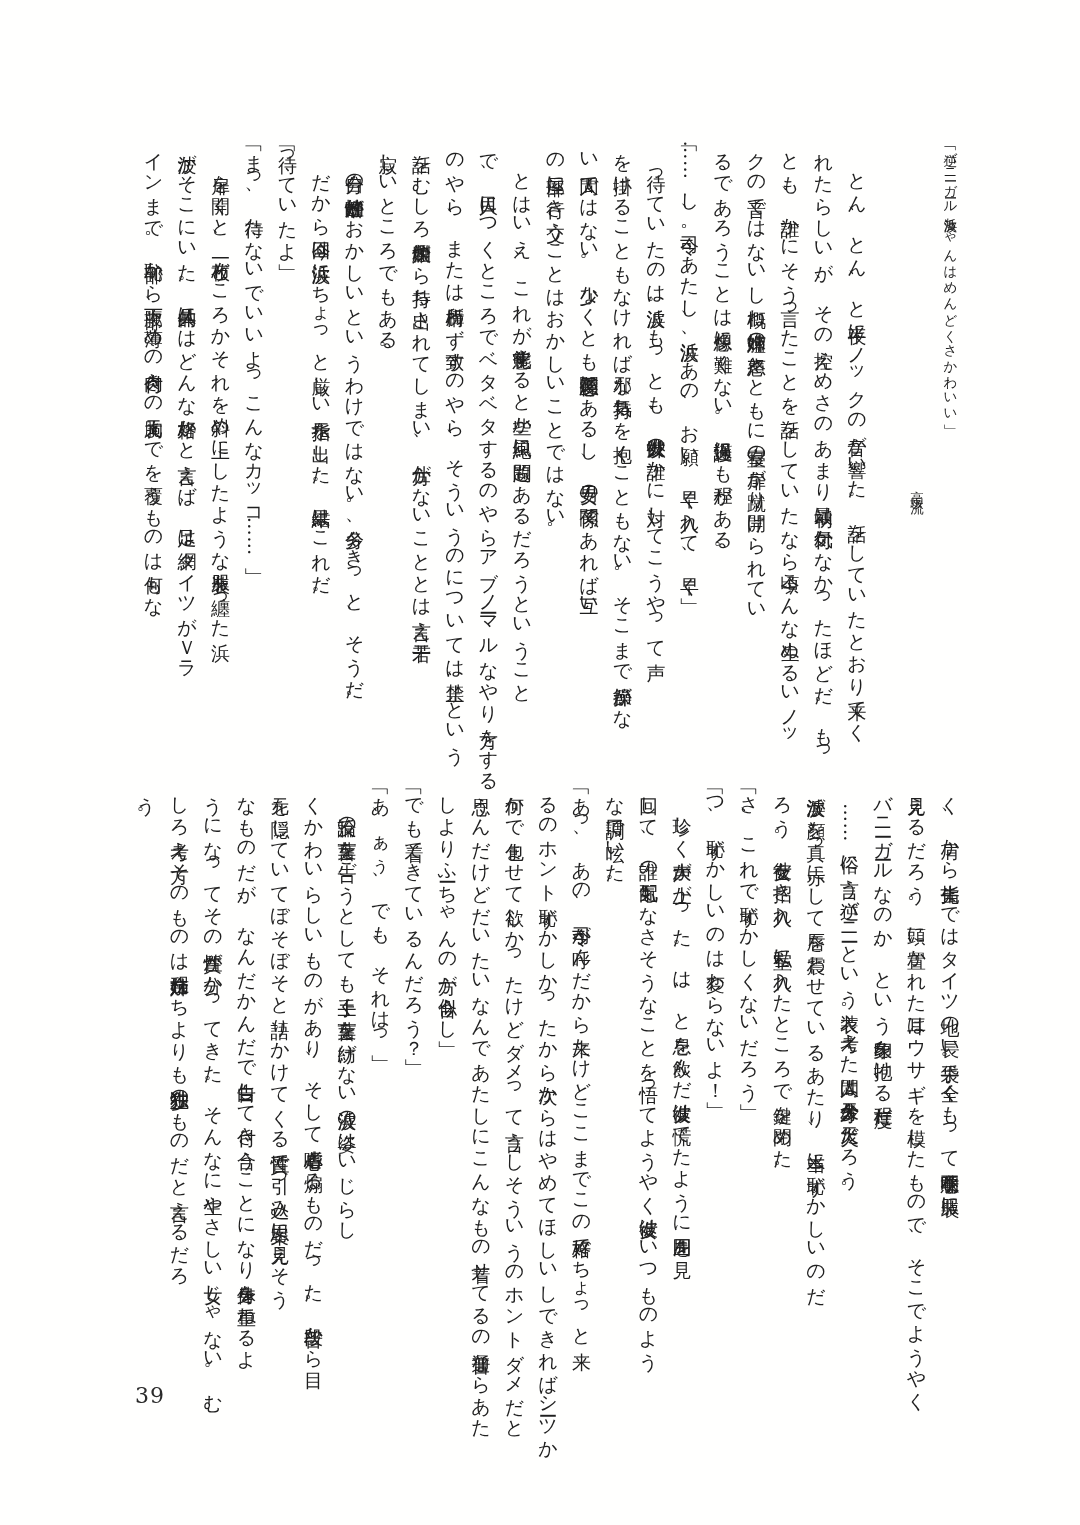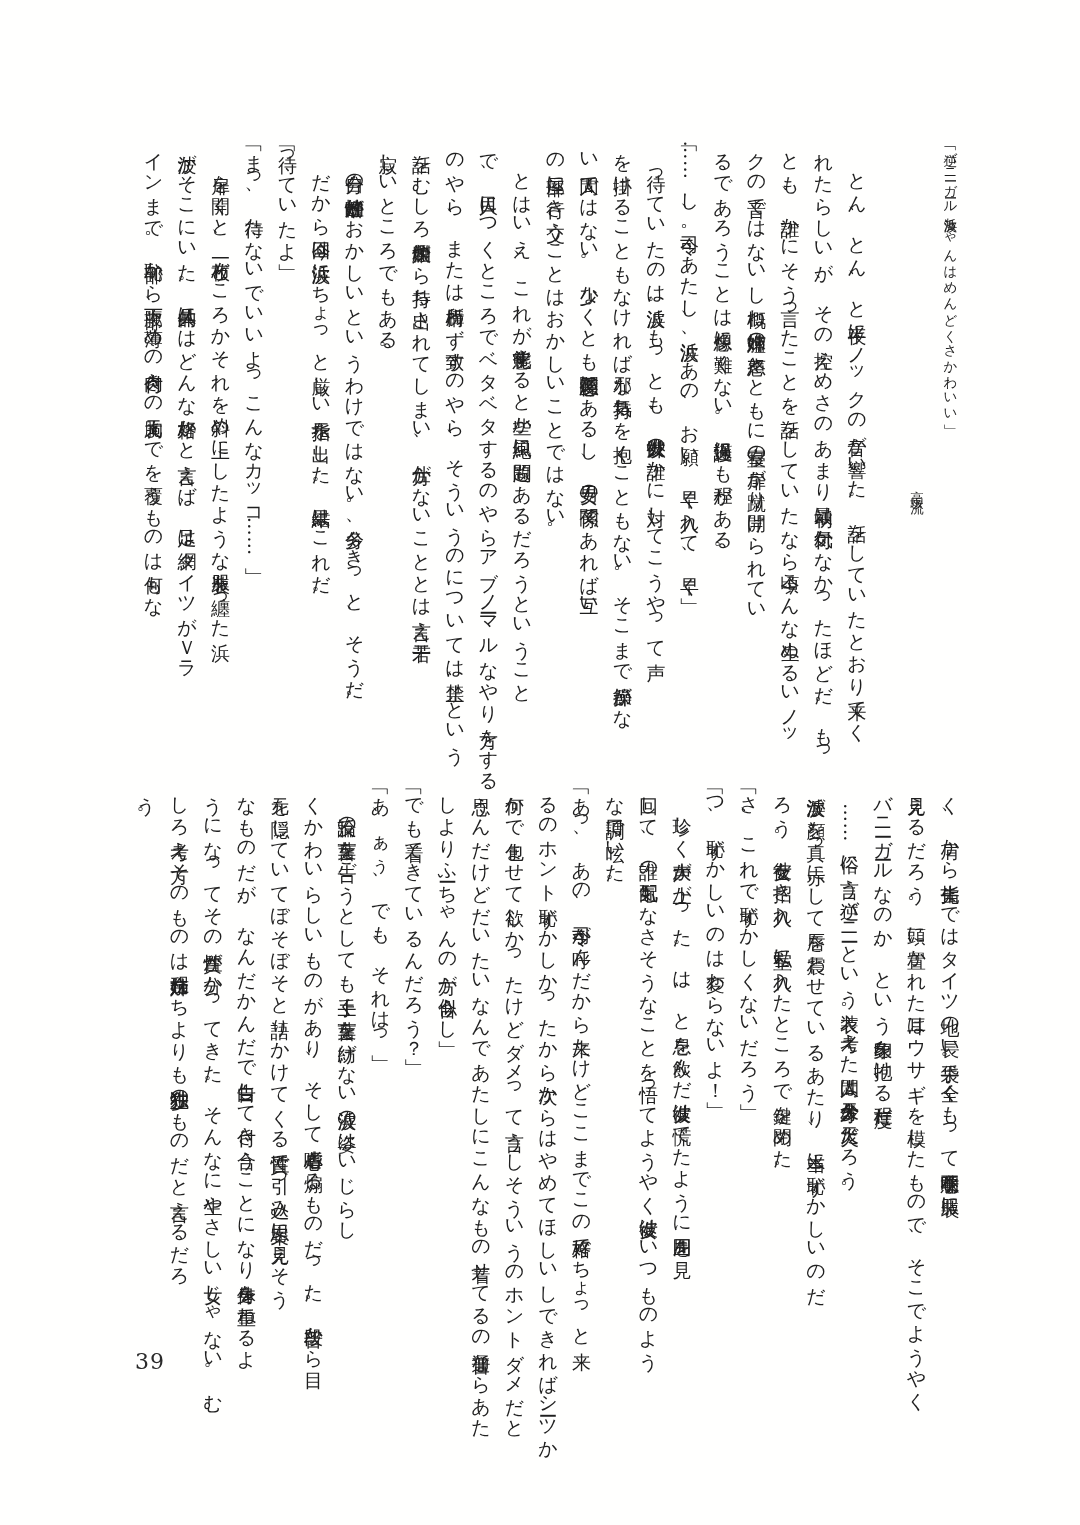--- a/index.html
+++ b/index.html
@@ -36,21 +36,21 @@
   }
   .col.author {
     font-size: 13.5px;
     letter-spacing: 5px;
     padding-top: 340px;
     margin-left: 26px; 
   }
   .page-number {
     position: absolute;
     left: 135px;
-    top: 1349px;
+    top: 1383px;
     font-size: 22px;
     letter-spacing: 1px;
     color: #2a2a2a;
   }
 </style>
 </head>
 <body>
 
 <div class="page">
   <div class="vblock block-upper">

